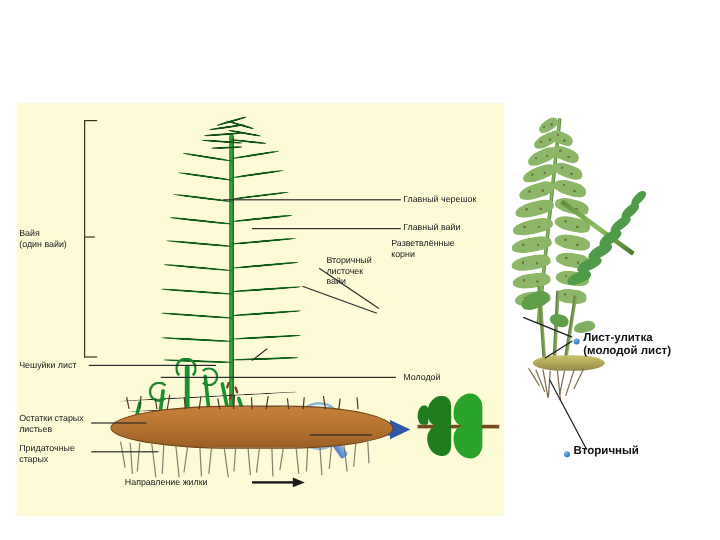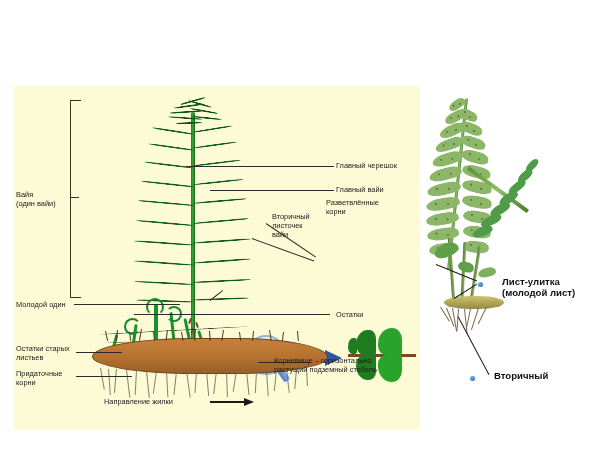--- a/index.html
+++ b/index.html
@@ -105,21 +105,21 @@
   #photo-base{position:absolute;left:8px;top:152px;width:96px;height:90px;}
   .stipe{position:absolute;background:linear-gradient(90deg,#5a7a3a,#93b26a);border-radius:1px;}
   #photo-rhizome{position:absolute;left:16px;top:58px;width:60px;height:13px;
     background:linear-gradient(180deg,#c9c26a,#a89a4b 60%,#8d8440);border-radius:50%/60%;opacity:.95;}
   .proot{position:absolute;background:#7a6a4a;width:1px;transform-origin:top center;}
 
   .dot{position:absolute;width:5px;height:5px;border-radius:50%;
     background:radial-gradient(circle at 35% 30%,#6fb5e8,#1f5fa8);}
   .pline{position:absolute;height:1px;background:#1a1a1a;transform-origin:left center;}
   .plabel{position:absolute;color:#111;font-size:9.6px;line-height:11px;font-weight:bold;
-    font-family:"Liberation Sans",sans-serif;white-space:pre;margin-left:16px;}
+    font-family:"Liberation Sans",sans-serif;white-space:pre;}
 </style>
 </head>
 <body>
 
 <div id="slide">
 
 
   <div id="diagram-panel">
 
     <div id="bracket-vaya"></div>
@@ -256,29 +256,27 @@
     <div class="ln" style="left:62px;top:290px;width:56px;"></div>
     <div class="ln" style="left:244px;top:276px;width:52px;"></div>
 
     <div class="lbl" style="left:322px;top:75px;">Главный черешок</div>
     <div class="lbl" style="left:322px;top:99px;">Главный вайи</div>
     <div class="lbl" style="left:312px;top:112px;">Разветвлённые
 корни</div>
     <div class="lbl" style="left:258px;top:126px;">Вторичный
 листочек
 вайи</div>
-    <div class="lbl" style="left:322px;top:224px;">Остатки</div>
-    <div class="lbl" style="left:260px;top:270px;">Корневище – горизонтально
-растущий подземный стебель</div>
-
-    <div class="lbl" style="left:2px;top:214px;">Молодой один</div>
+    <div class="lbl" style="left:322px;top:224px;">Молодой</div>
+
+    <div class="lbl" style="left:2px;top:214px;">Чешуйки лист</div>
     <div class="lbl" style="left:2px;top:258px;">Остатки старых
 листьев</div>
     <div class="lbl" style="left:2px;top:283px;">Придаточные
-корни</div>
+старых</div>
 
     <div class="lbl" style="left:90px;top:311px;">Направление жилки</div>
     <div id="growth-arrow">
       <div class="gshaft"></div>
         <div class="ghead"></div>
     </div>
   </div>
 
   <div id="photo-panel">
 

